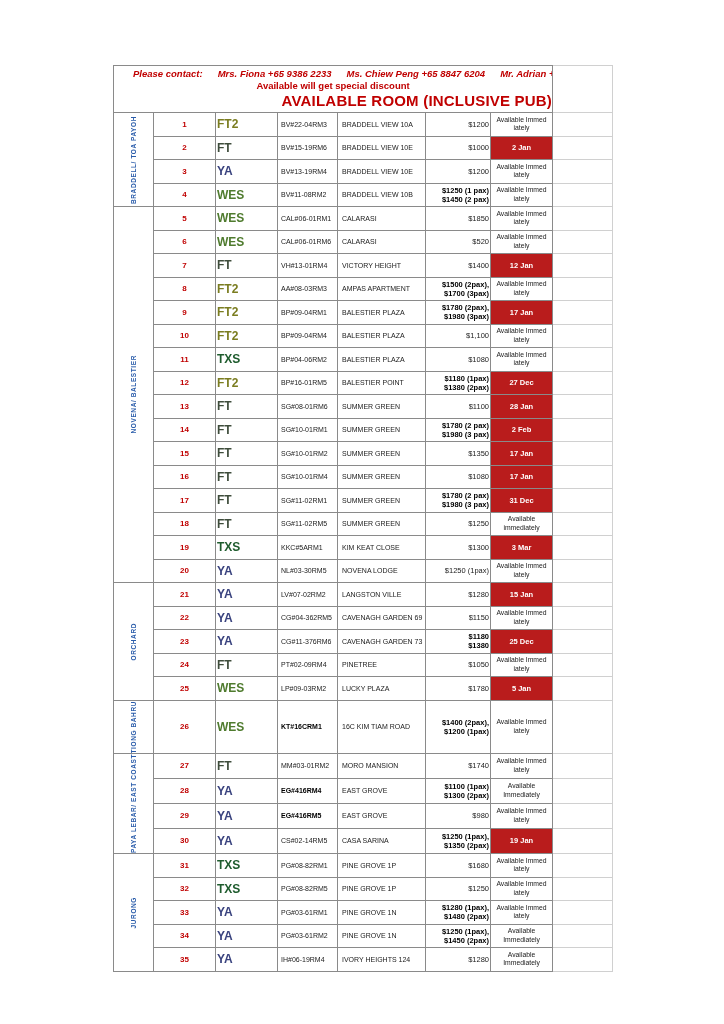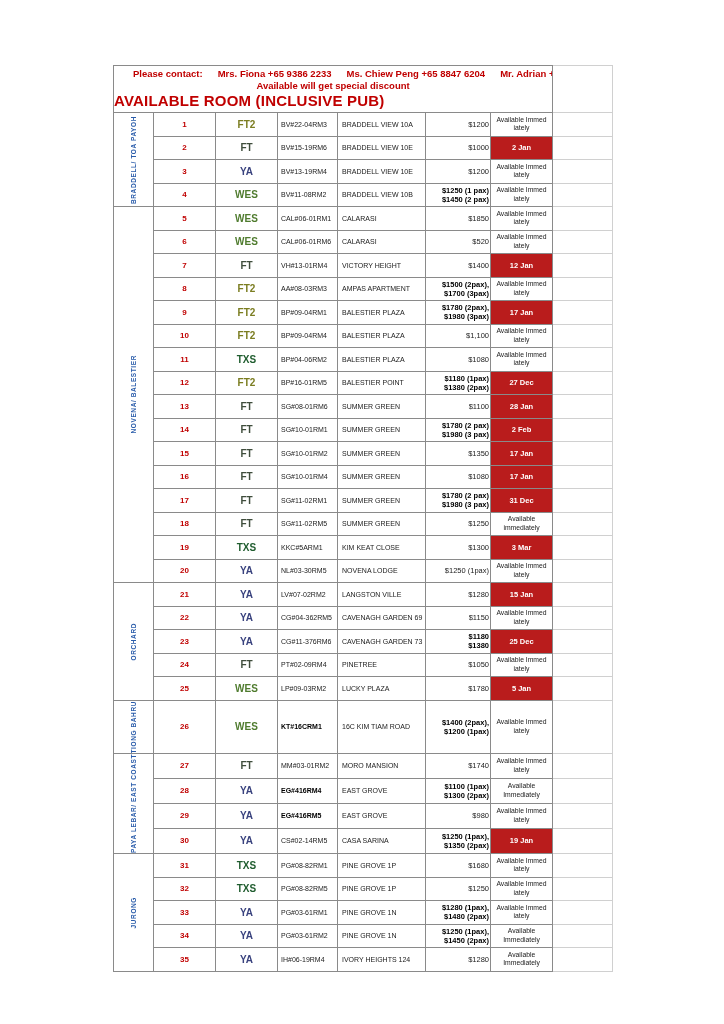--- a/index.html
+++ b/index.html
@@ -23,38 +23,39 @@
   td.extra-cell{border:1px solid #d0d0d0;background:#fff;}
   tr.header-row{height:45px;}
   tr.data-row{height:23.5px;}
   tr.data-row.tall{height:48px;}
 
   .header-cell{background:#fff;padding:2px 0 3px 0;}
   .contact-line{
     display:flex;align-items:baseline;gap:15px;
     padding-left:19px;font-size:9.5px;font-weight:bold;color:#c00000;
     white-space:nowrap;
+    font-style:italic;
   }
   .subtitle{
     text-align:center;font-size:9.5px;font-weight:bold;color:#c00000;margin-top:1px;
   }
   .title{
-    text-align:left;font-size:15px;font-weight:bold;color:#c00000;margin-top:1px;
+    text-align:right;font-size:15px;font-weight:bold;color:#c00000;margin-top:1px;
     letter-spacing:0.2px;
   }
 
   td.group-cell{background:#fff;text-align:center;vertical-align:middle;padding:0;}
   .vlabel{
     writing-mode:vertical-rl;transform:rotate(180deg);
     margin:0 auto;max-height:100%;
     font-size:6.5px;font-weight:bold;color:#2a5caa;letter-spacing:0.6px;
     line-height:8px;white-space:normal;
   }
   td.no-cell{text-align:center;font-size:8px;font-weight:bold;color:#c00000;}
-  td.type-cell{text-align:center;font-size:10px;font-weight:bold;}
+  td.type-cell{font-size:12px;font-weight:bold;}
   td.unit-cell{text-align:left;padding-left:3px;font-size:7px;color:#1a1a1a;}
   td.unit-cell.bold{font-weight:bold;color:#000;}
   td.bldg-cell{text-align:left;padding-left:4px;font-size:7px;color:#1a1a1a;}
   td.price-cell{text-align:right;padding-left:3px;font-size:7.5px;color:#1a1a1a;line-height:9px;}
   td.price-cell.bold{font-weight:bold;color:#000;}
   td.avail-cell{
     text-align:center;font-size:6.8px;line-height:8.5px;color:#1a1a1a;padding:0 1px;
   }
   td.avail-cell.green{
     background:#b91c1c;color:#ffffff;font-weight:bold;font-size:7.5px;line-height:9px;

